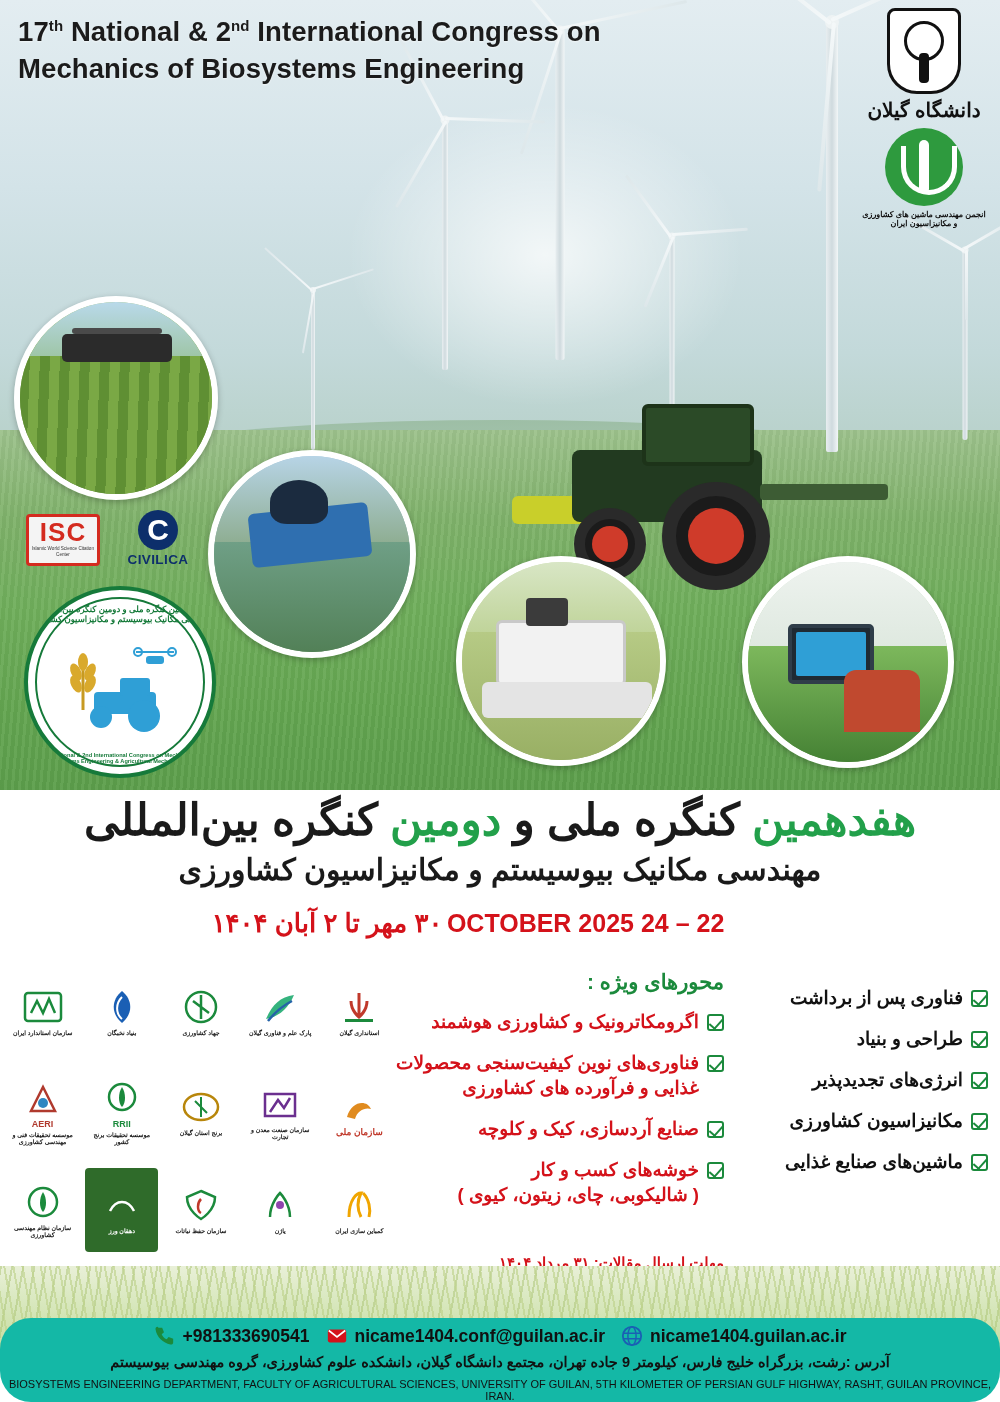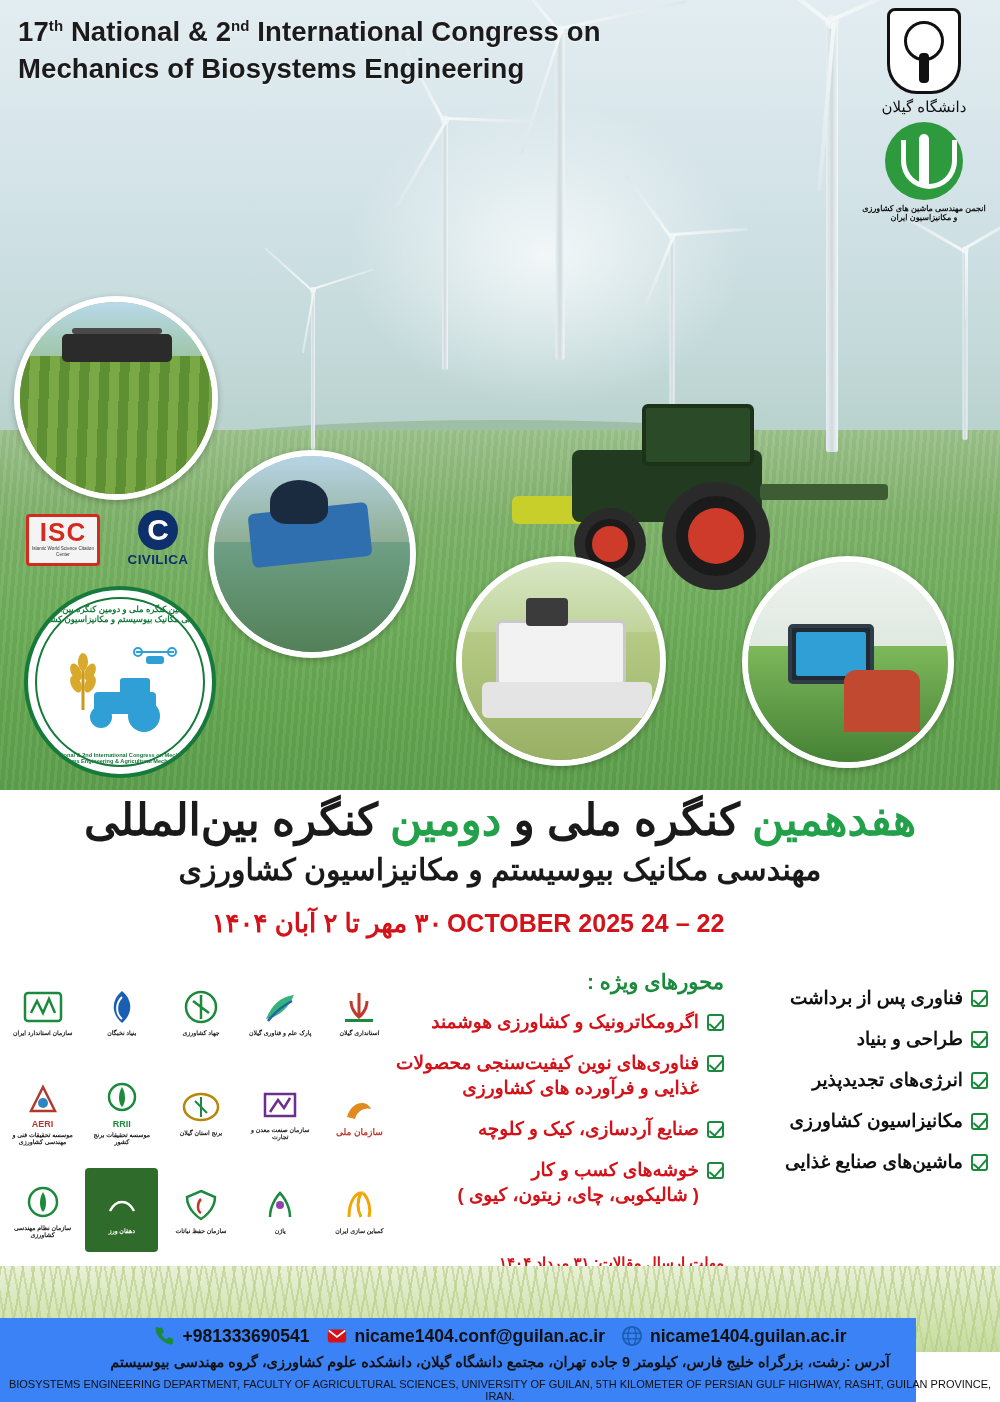--- a/index.html
+++ b/index.html
@@ -79,21 +79,21 @@
   }
   .uni-logo .crest:before {
     content:""; position:absolute; left:50%; top:10px; transform:translateX(-50%);
     width: 34px; height: 34px; border: 3px solid #111; border-radius: 50%;
   }
   .uni-logo .crest:after {
     content:""; position:absolute; left:50%; top:42px; transform:translateX(-50%);
     width: 10px; height: 30px; background:#111; border-radius: 4px;
   }
   .uni-logo .uni-fa {
-    font-size: 15px; font-weight: normal; color: #111; margin-top: 4px;
+    font-size: 20px; font-weight: bold; color: #111; margin-top: 4px;
     direction: rtl;
   }
   .uni-green {
     width: 78px; height: 78px; margin: 6px auto 0; border-radius: 50%;
     background: #2e9a3e; position: relative;
   }
   .uni-green:before{
     content:""; position:absolute; left:50%; top:12px; transform:translateX(-50%);
     width:10px; height:54px; background:#fff; border-radius:5px;
   }
@@ -252,22 +252,23 @@
     overflow:hidden;
   }
   .wheat-strip:after {
     content:""; position:absolute; inset:0;
     background: repeating-linear-gradient(80deg, rgba(190,210,140,0.65) 0 2px, rgba(255,255,255,0) 2px 9px),
                 repeating-linear-gradient(100deg, rgba(170,195,115,0.5) 0 2px, rgba(255,255,255,0) 2px 11px);
   }
 
   
   .footer {
-    position:absolute; left:0; top: 1318px; width: 916px; height: 84px;
-    background: #3b82f6;
+    position:absolute; left:0; top: 1318px; width: 1000px; height: 84px;
+    background: #14b8a6;
+    border-radius: 31px;
   }
   .contact-row {
     position:absolute; left:0; top: 4px; width:1000px; height:28px;
     display:flex; align-items:center; justify-content:center; gap: 16px;
   }
   .contact-item { display:flex; align-items:center; gap:7px; font-size:17.5px; font-weight:bold; color:#111; }
   .ic { width:22px; height:22px; display:inline-block; }
   .addr-fa {
     position:absolute; left:0; top: 36px; width:1000px; text-align:center;
     direction: rtl; font-size: 14.5px; font-weight:bold; color:#111;

